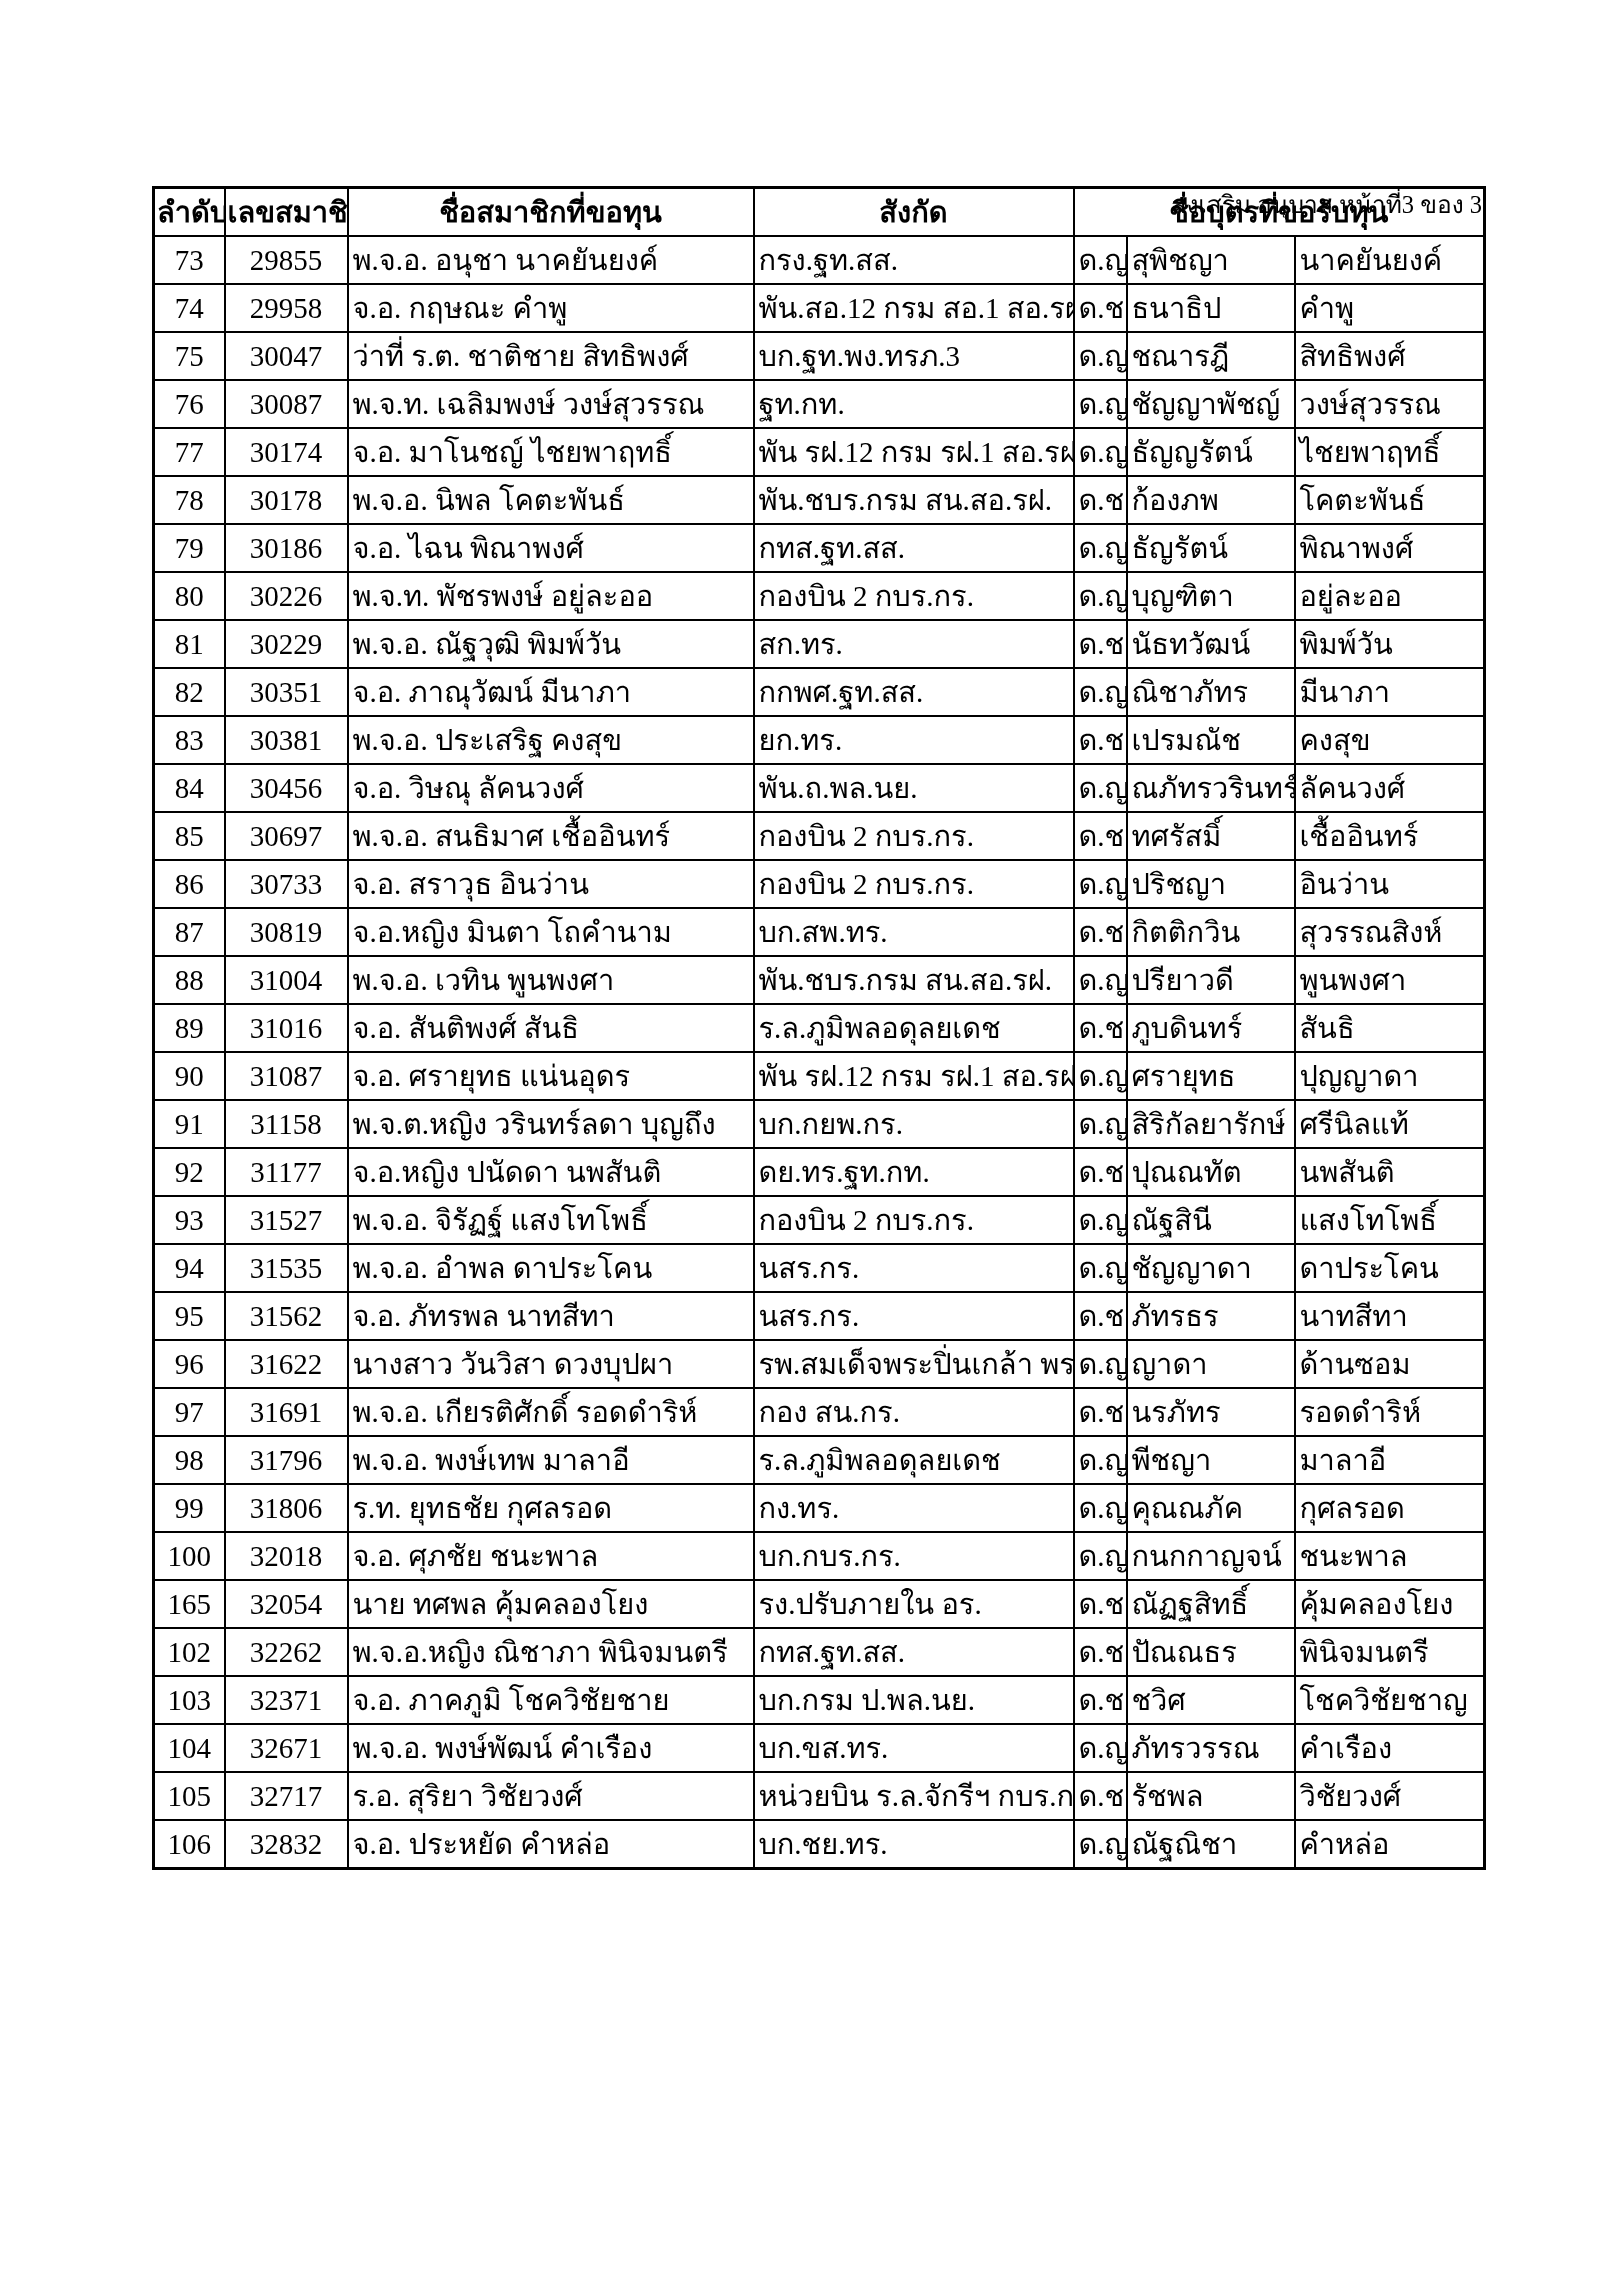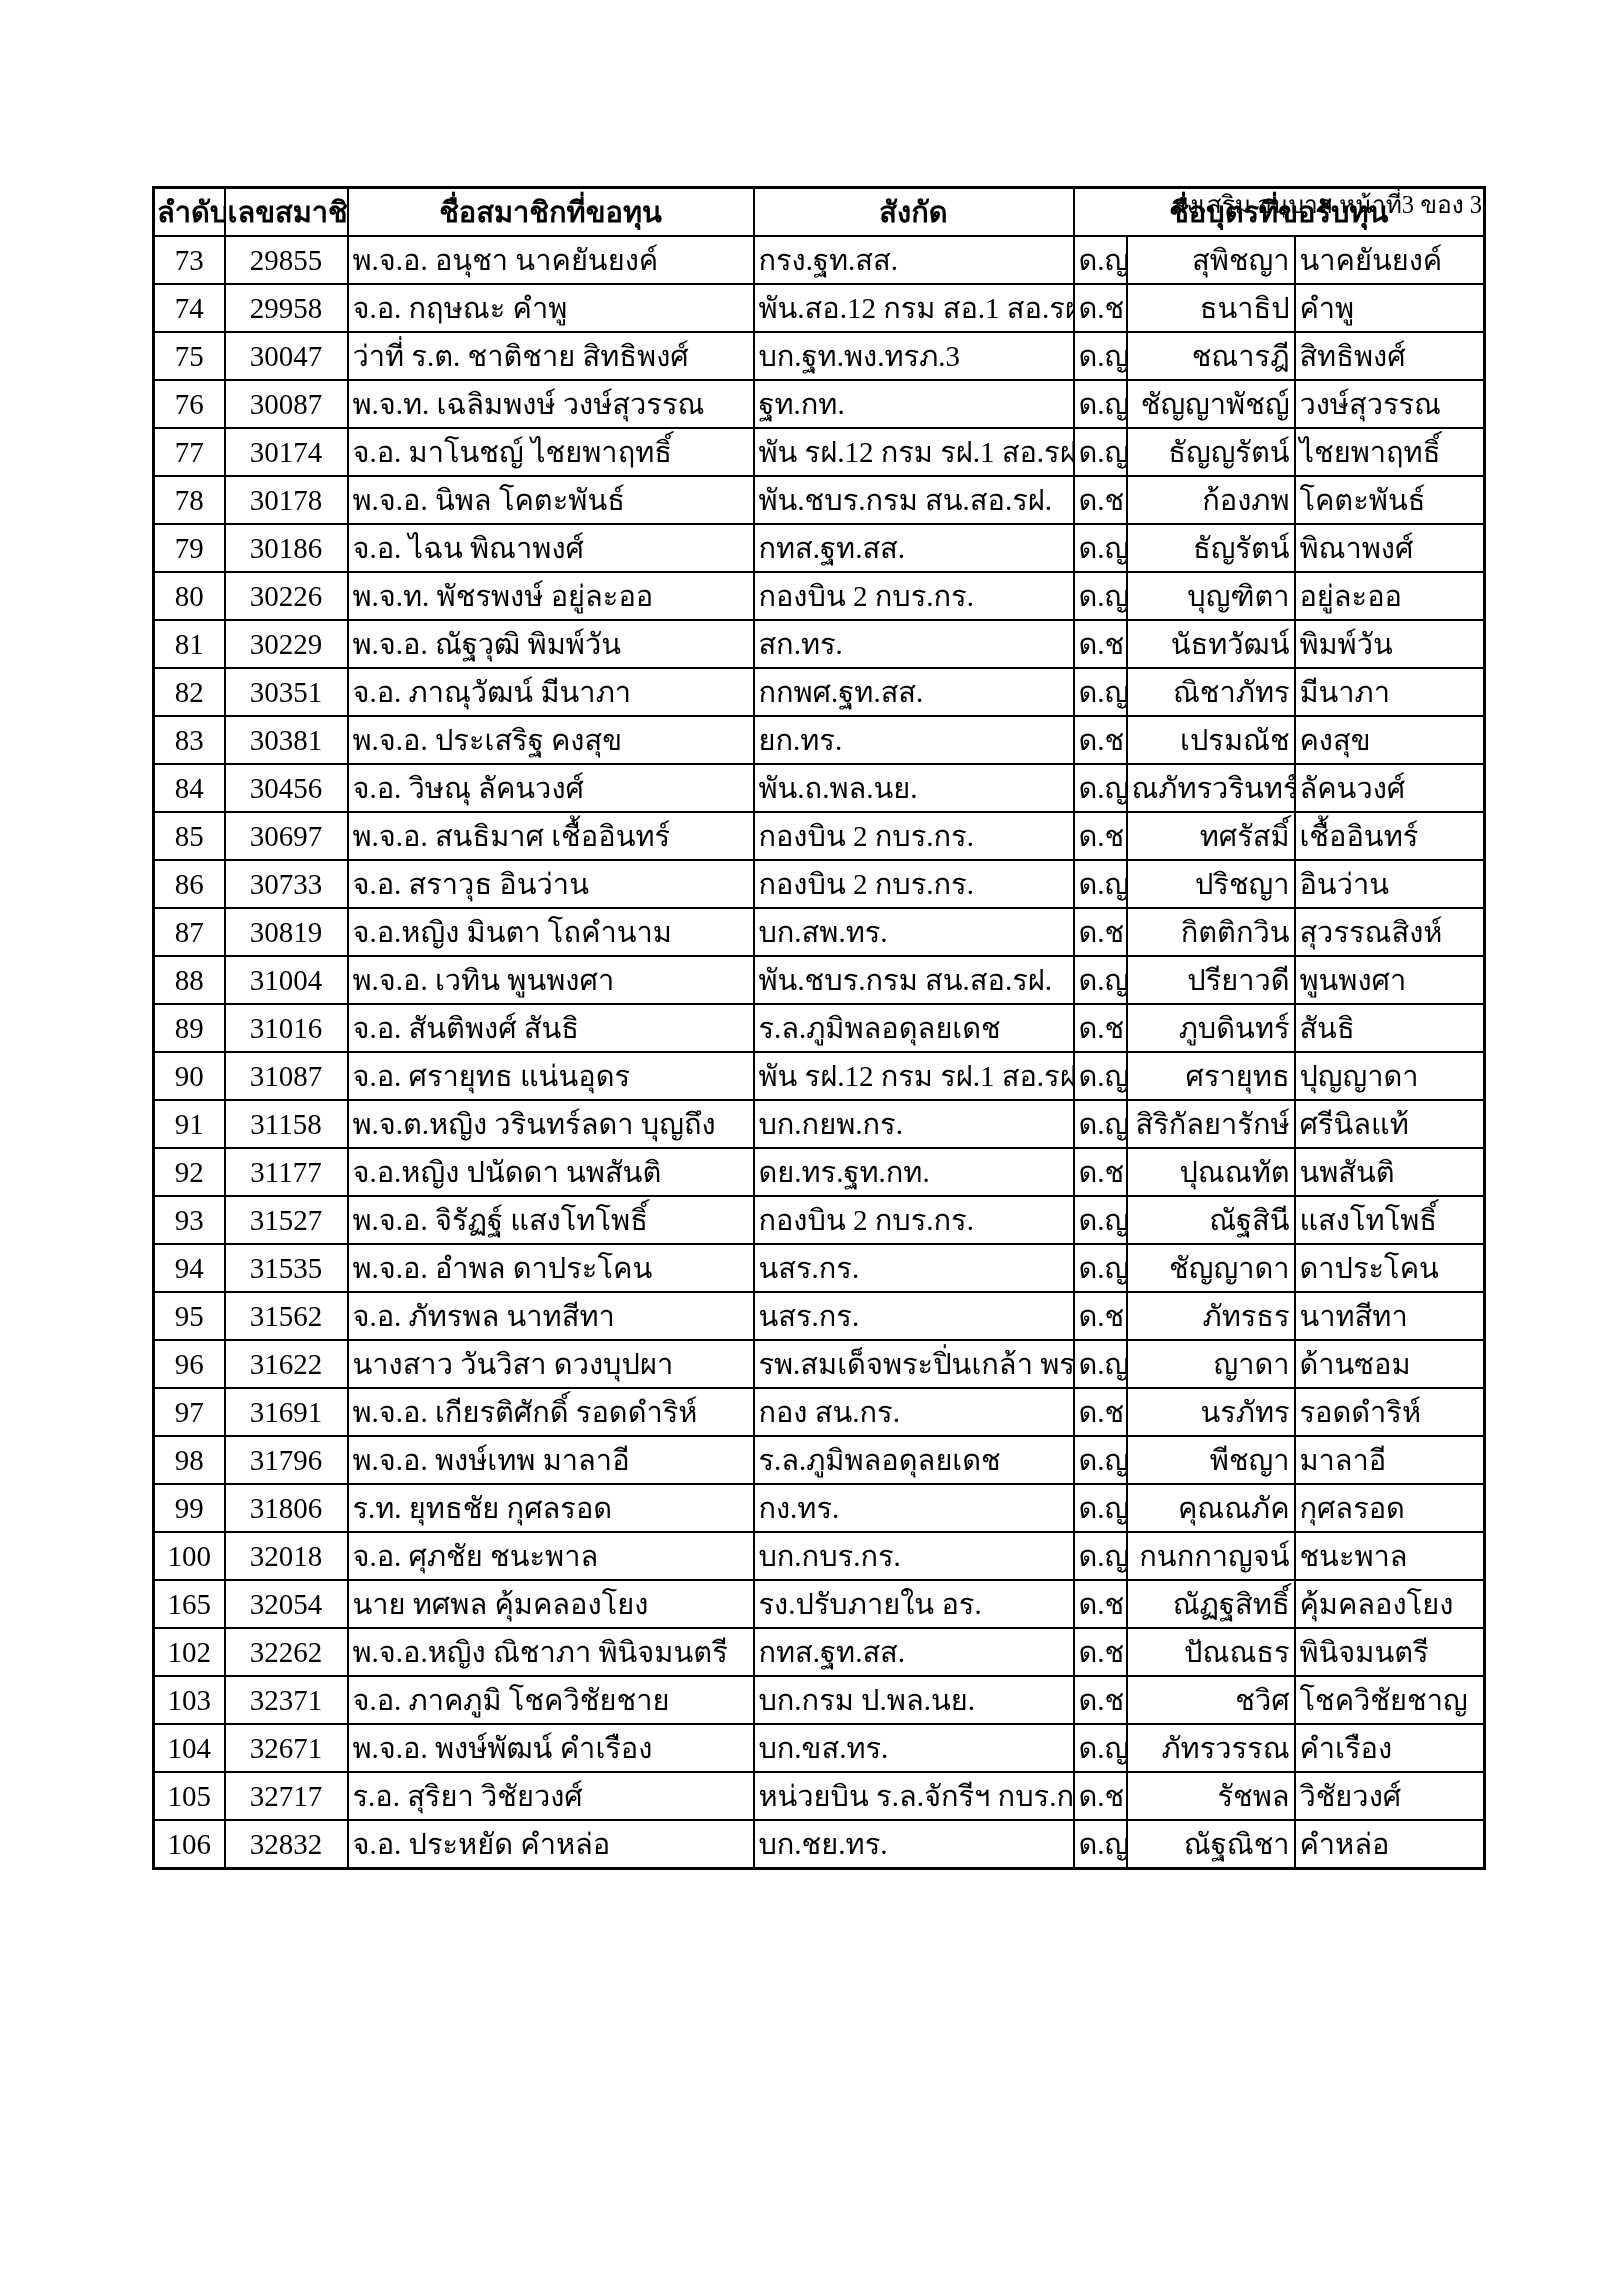--- a/index.html
+++ b/index.html
@@ -31,21 +31,21 @@
   col.c-id{width:123px;}
   col.c-name{width:406px;}
   col.c-unit{width:320px;}
   col.c-pre{width:53px;}
   col.c-cfirst{width:168px;}
   col.c-clast{width:190px;}
   td.no, td.id{text-align:center;}
   td.name{text-align:left;padding-left:7.8px;border-radius:19px;}
   td.unit{text-align:left;}
   td.pre{text-align:center;padding:0 2px;}
-  td.cfirst{text-align:right;padding-left:6.9px;}
+  td.cfirst{text-align:left;padding-left:6.9px;}
   td.clast{text-align:left;padding-left:6.9px;}
 </style>
 </head>
 <body>
 
 <div class="header-note">ส่งเสริม อนุบาล หน้าที่3 ของ 3</div>
 
 <table class="fund">
   <colgroup>
     <col class="c-no">

